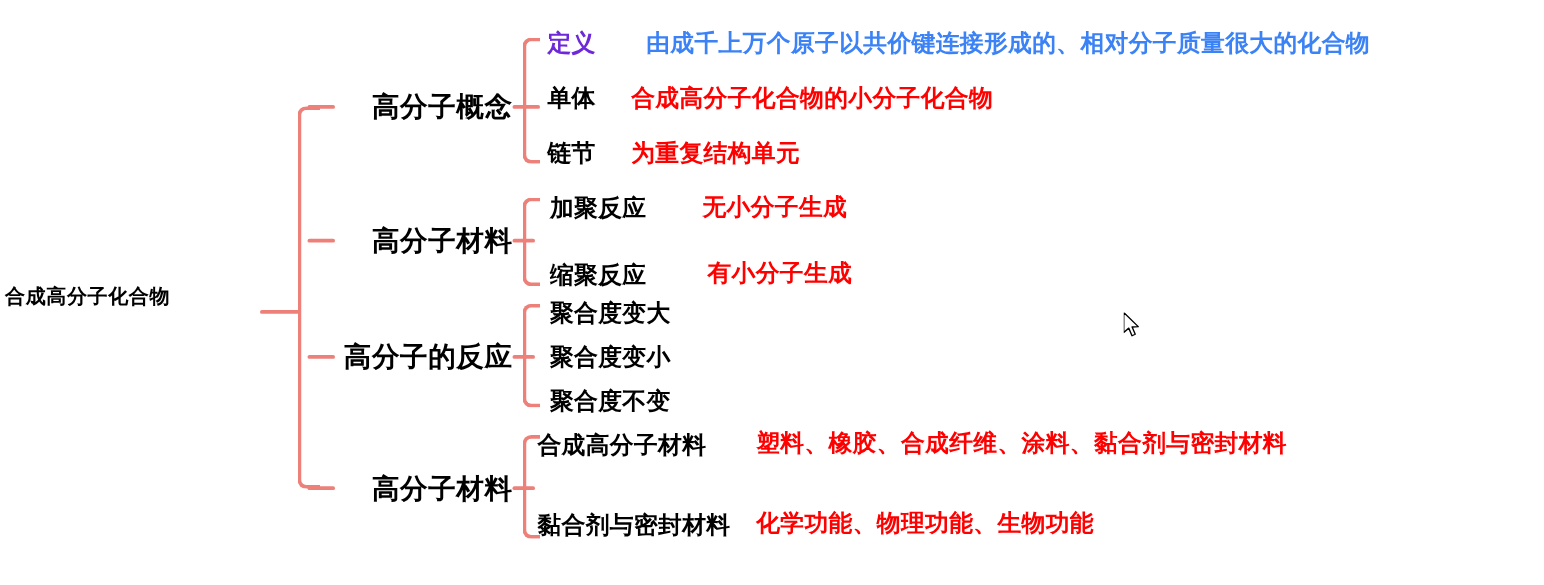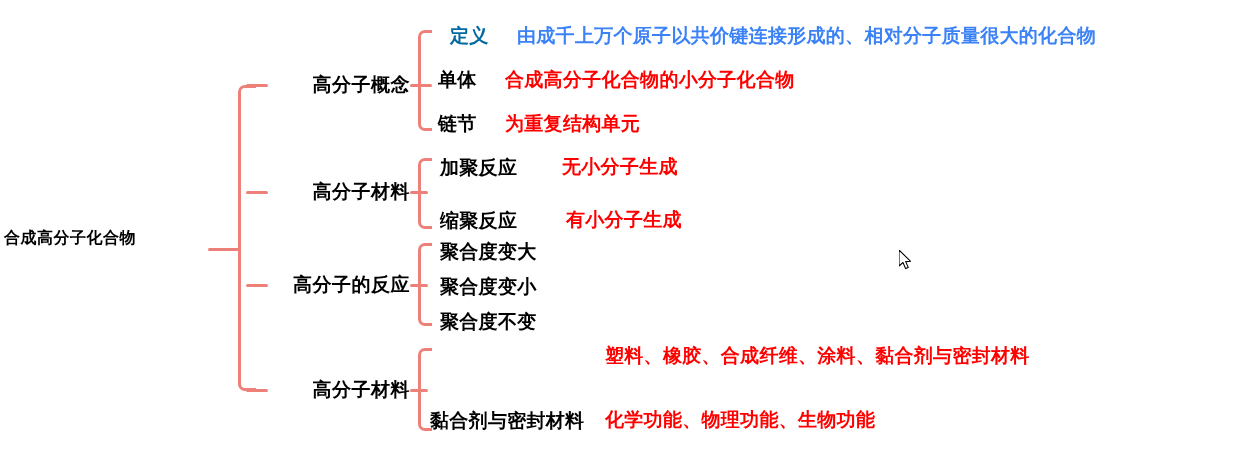--- a/index.html
+++ b/index.html
@@ -24,21 +24,21 @@
     white-space: nowrap;
     font-weight: bold;
     color: #000000;
     line-height: 1;
   }
   .node-root {
     font-size: 16px;
     letter-spacing: 0.5px;
   }
   .node-l2 {
-    font-size: 19px;
+    font-size: 22px;
     letter-spacing: 0.5px;
     text-align: right;
   }
   .node-l3 {
     font-size: 19px;
     letter-spacing: 0.3px;
   }
   .node-detail {
     position: absolute;
     white-space: nowrap;
@@ -91,21 +91,21 @@
   <div class="conn conn-h" style="left:246px; top:191px; width:22px; background:#ED8079;"></div>
   <div class="conn conn-h" style="left:246px; top:284px; width:22px; background:#ED8079;"></div>
   <div class="conn conn-h" style="left:246px; top:389px; width:22px; background:#ED8079;"></div>
 
   <div class="node node-l2" style="left: 190px; top: 75px; width: 220px; color: rgb(0, 0, 0);">高分子概念</div>
 
   <div class="conn conn-h" style="left:410px; top:84px; width:22px; background:#ED8079;"></div>
 
   <div class="bracket" style="left:418px; top:30px; width:14px; height:101px; border-color:#ED8079;"></div>
 
-  <div class="node node-l3" style="left: 450px; top: 26px; color: #0369a1;">定义</div>
+  <div class="node node-l3" style="left: 438px; top: 26px; color: #6d28d9;">定义</div>
   <div class="node-detail" style="left:505px; top:26px; color:#3b82f6;margin-left:12px;">由成千上万个原子以共价键连接形成的、相对分子质量很大的化合物</div>
 
   <div class="node node-l3" style="left: 438px; top: 70px; color: rgb(0, 0, 0);">单体</div>
   <div class="node-detail" style="left:505px; top:70px; color:#FF0000;">合成高分子化合物的小分子化合物</div>
 
   <div class="node node-l3" style="left: 438px; top: 114px; color: rgb(0, 0, 0);">链节</div>
   <div class="node-detail" style="left:505px; top:114px; color:#FF0000;">为重复结构单元</div>
 
   <div class="node node-l2" style="left: 190px; top: 182px; width: 220px; color: rgb(0, 0, 0);">高分子材料</div>
 
@@ -130,20 +130,21 @@
   <div class="node node-l3" style="left: 440px; top: 277px; color: rgb(0, 0, 0);">聚合度变小</div>
 
   <div class="node node-l3" style="left: 440px; top: 312px; color: rgb(0, 0, 0);">聚合度不变</div>
 
   <div class="node node-l2" style="left: 190px; top: 380px; width: 220px; color: rgb(0, 0, 0);">高分子材料</div>
 
   <div class="conn conn-h" style="left:410px; top:389px; width:18px; background:#ED8079;"></div>
 
   <div class="bracket" style="left:418px; top:348px; width:14px; height:83px; border-color:#ED8079;"></div>
 
+  <div class="node node-l3" style="left: 430px; top: 347px; color: rgb(0, 0, 0);">合成高分子材料</div>
   <div class="node-detail" style="left:605px; top:346px; color:#FF0000;">塑料、橡胶、合成纤维、涂料、黏合剂与密封材料</div>
 
   <div class="node node-l3" style="left: 430px; top: 411px; color: rgb(0, 0, 0);">黏合剂与密封材料</div>
   <div class="node-detail" style="left:605px; top:410px; color:#FF0000;">化学功能、物理功能、生物功能</div>
 
   <svg id="cursor" viewBox="0 0 14 22" style="left: 899px; top: 250px;">
     <polygon points="0,0 0,16 4,12.5 6.6,18.6 9.2,17.4 6.7,11.6 11.6,11.3" fill="#ffffff" stroke="#000000" stroke-width="1.1" stroke-linejoin="round"></polygon>
   </svg>
 
 </div>

